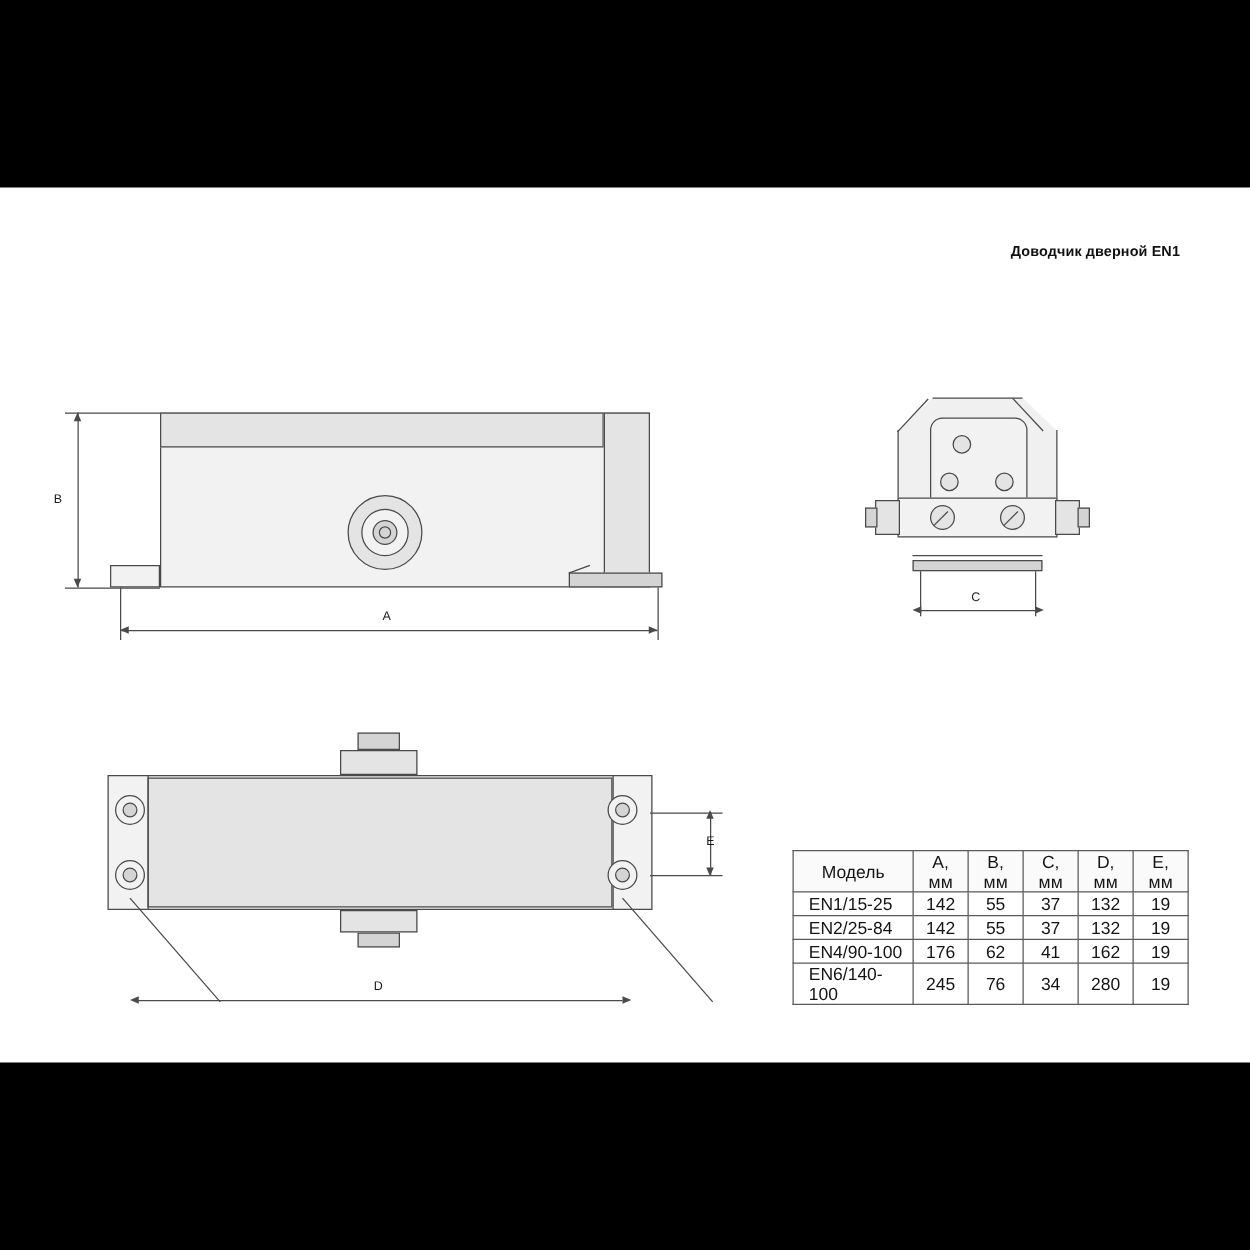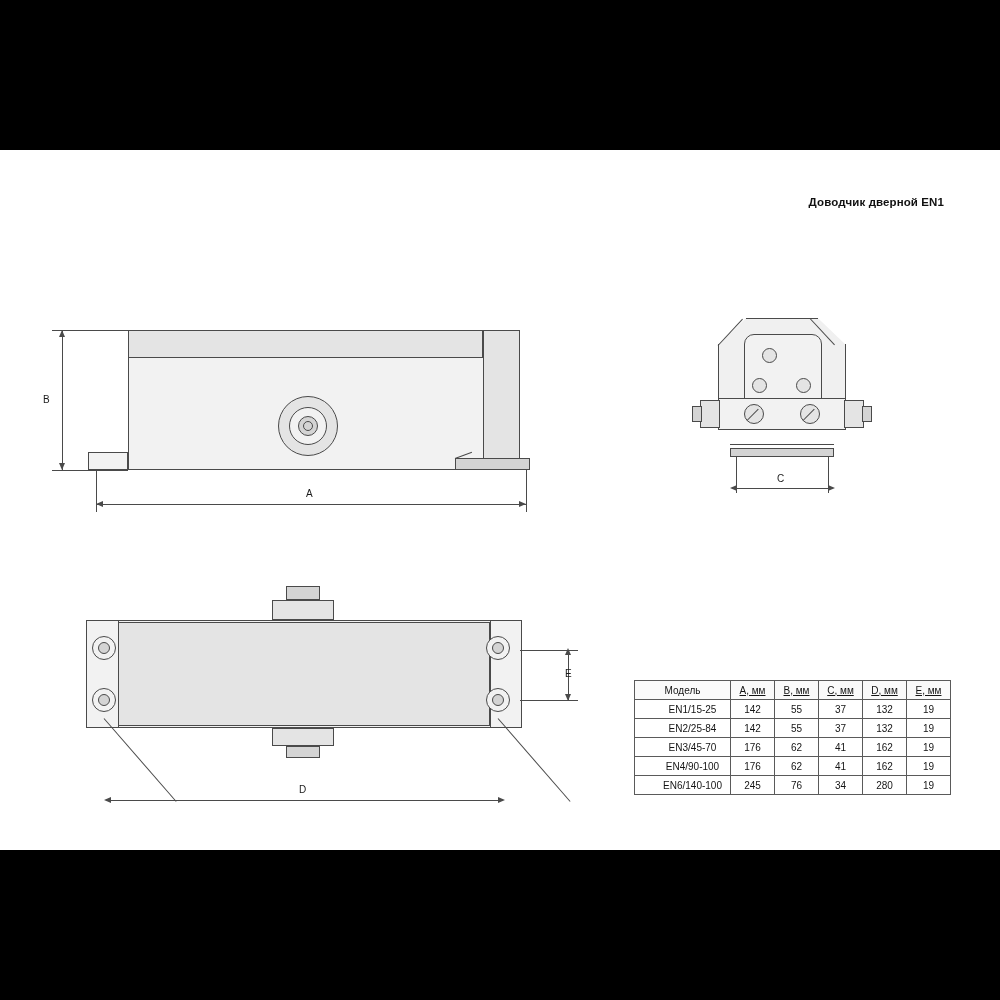--- a/index.html
+++ b/index.html
@@ -81,32 +81,32 @@
   
   .spec-table {
     position: absolute;
     left: 634px;
     top: 680px;
     border-collapse: collapse;
     background: #ffffff;
   }
   .spec-table th, .spec-table td {
     border: 1px solid #5a5a5a;
-    font-size: 10px;
+    font-size: 14px;
     color: #141414;
     font-weight: normal;
     height: 19px;
     text-align: center;
     padding: 0 4px;
     box-sizing: border-box;
   }
   .spec-table th { background: #fafafa; }
-  .spec-table td.model { text-align: center; padding-left: 24px; }
+  .spec-table td.model { text-align: left; padding-left: 12px; }
   .col-model { width: 96px; }
-  .col-num   { width: 44px; text-decoration: underline; }
+  .col-num   { width: 44px; }
 </style>
 </head>
 <body>
 
 <div id="page">
 
   <div class="sheet"></div>
 
   <div class="title">Доводчик дверной EN1</div>
 
@@ -244,28 +244,20 @@
       </tr>
       <tr>
         <td class="model">EN2/25-84</td>
         <td>142</td>
         <td>55</td>
         <td>37</td>
         <td>132</td>
         <td>19</td>
       </tr>
       <tr>
-        <td class="model">EN3/45-70</td>
-        <td>176</td>
-        <td>62</td>
-        <td>41</td>
-        <td>162</td>
-        <td>19</td>
-      </tr>
-      <tr>
         <td class="model">EN4/90-100</td>
         <td>176</td>
         <td>62</td>
         <td>41</td>
         <td>162</td>
         <td>19</td>
       </tr>
       <tr>
         <td class="model">EN6/140-100</td>
         <td>245</td>

